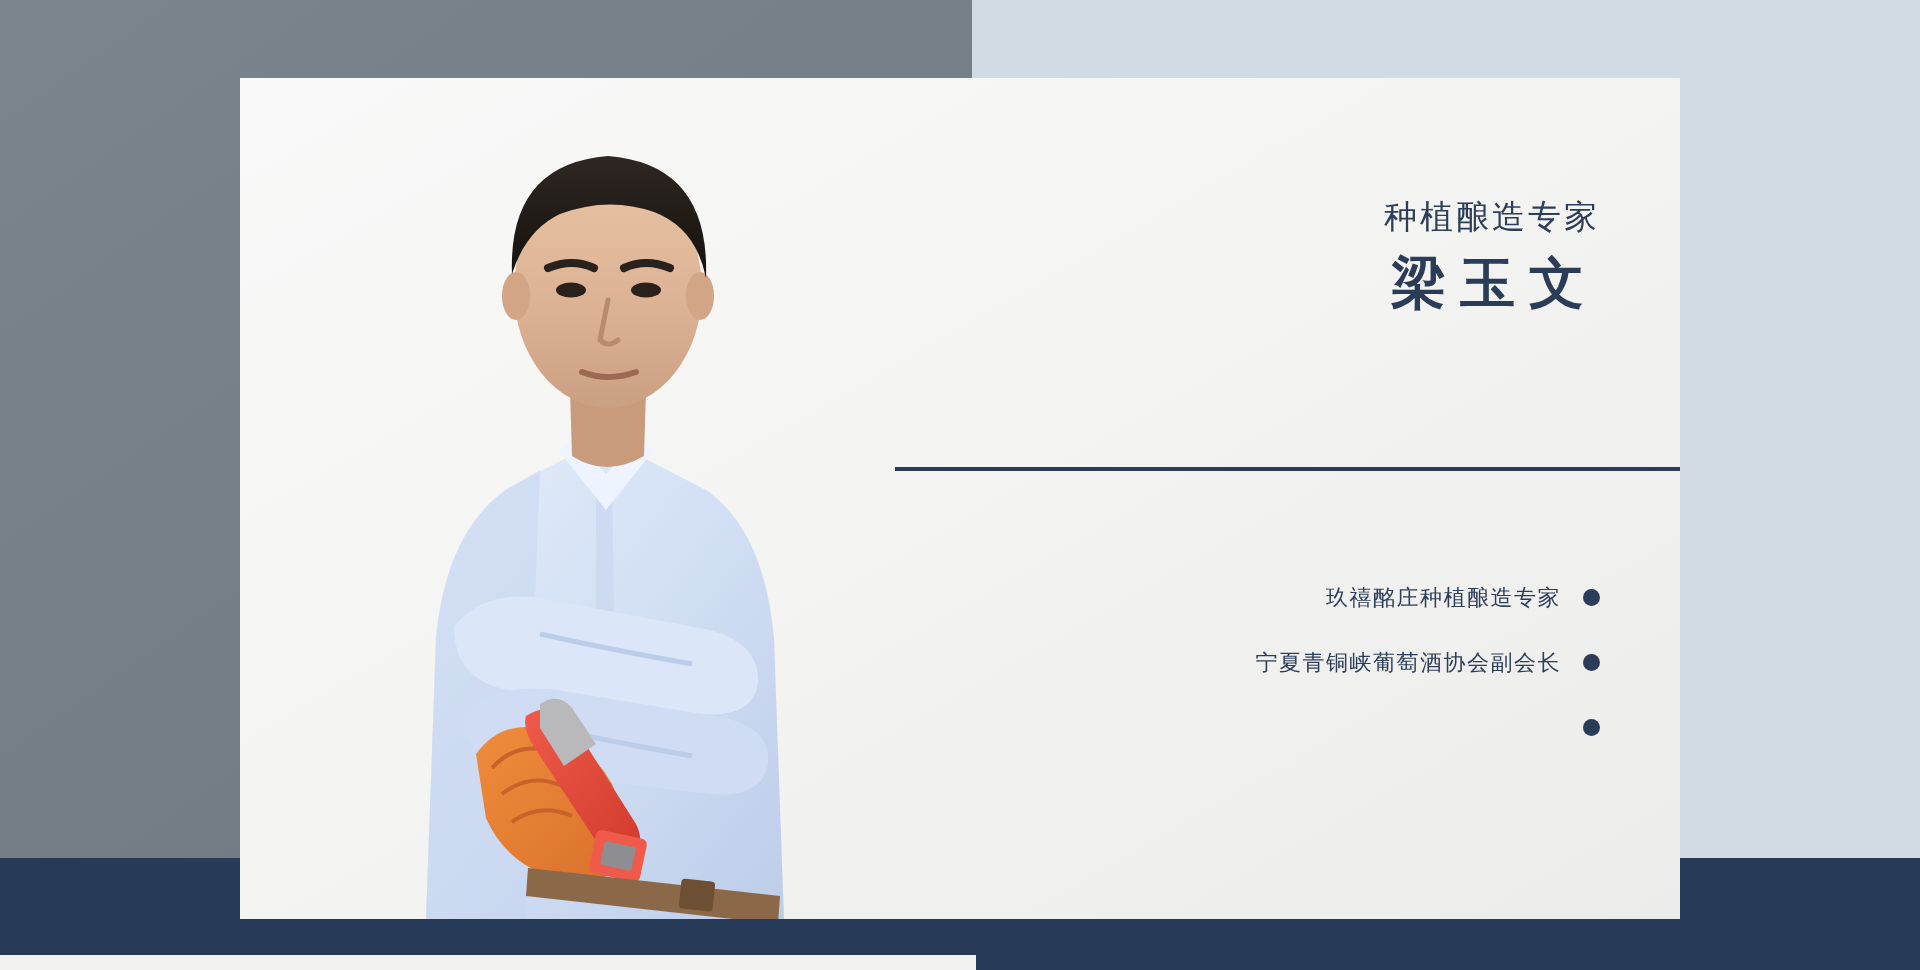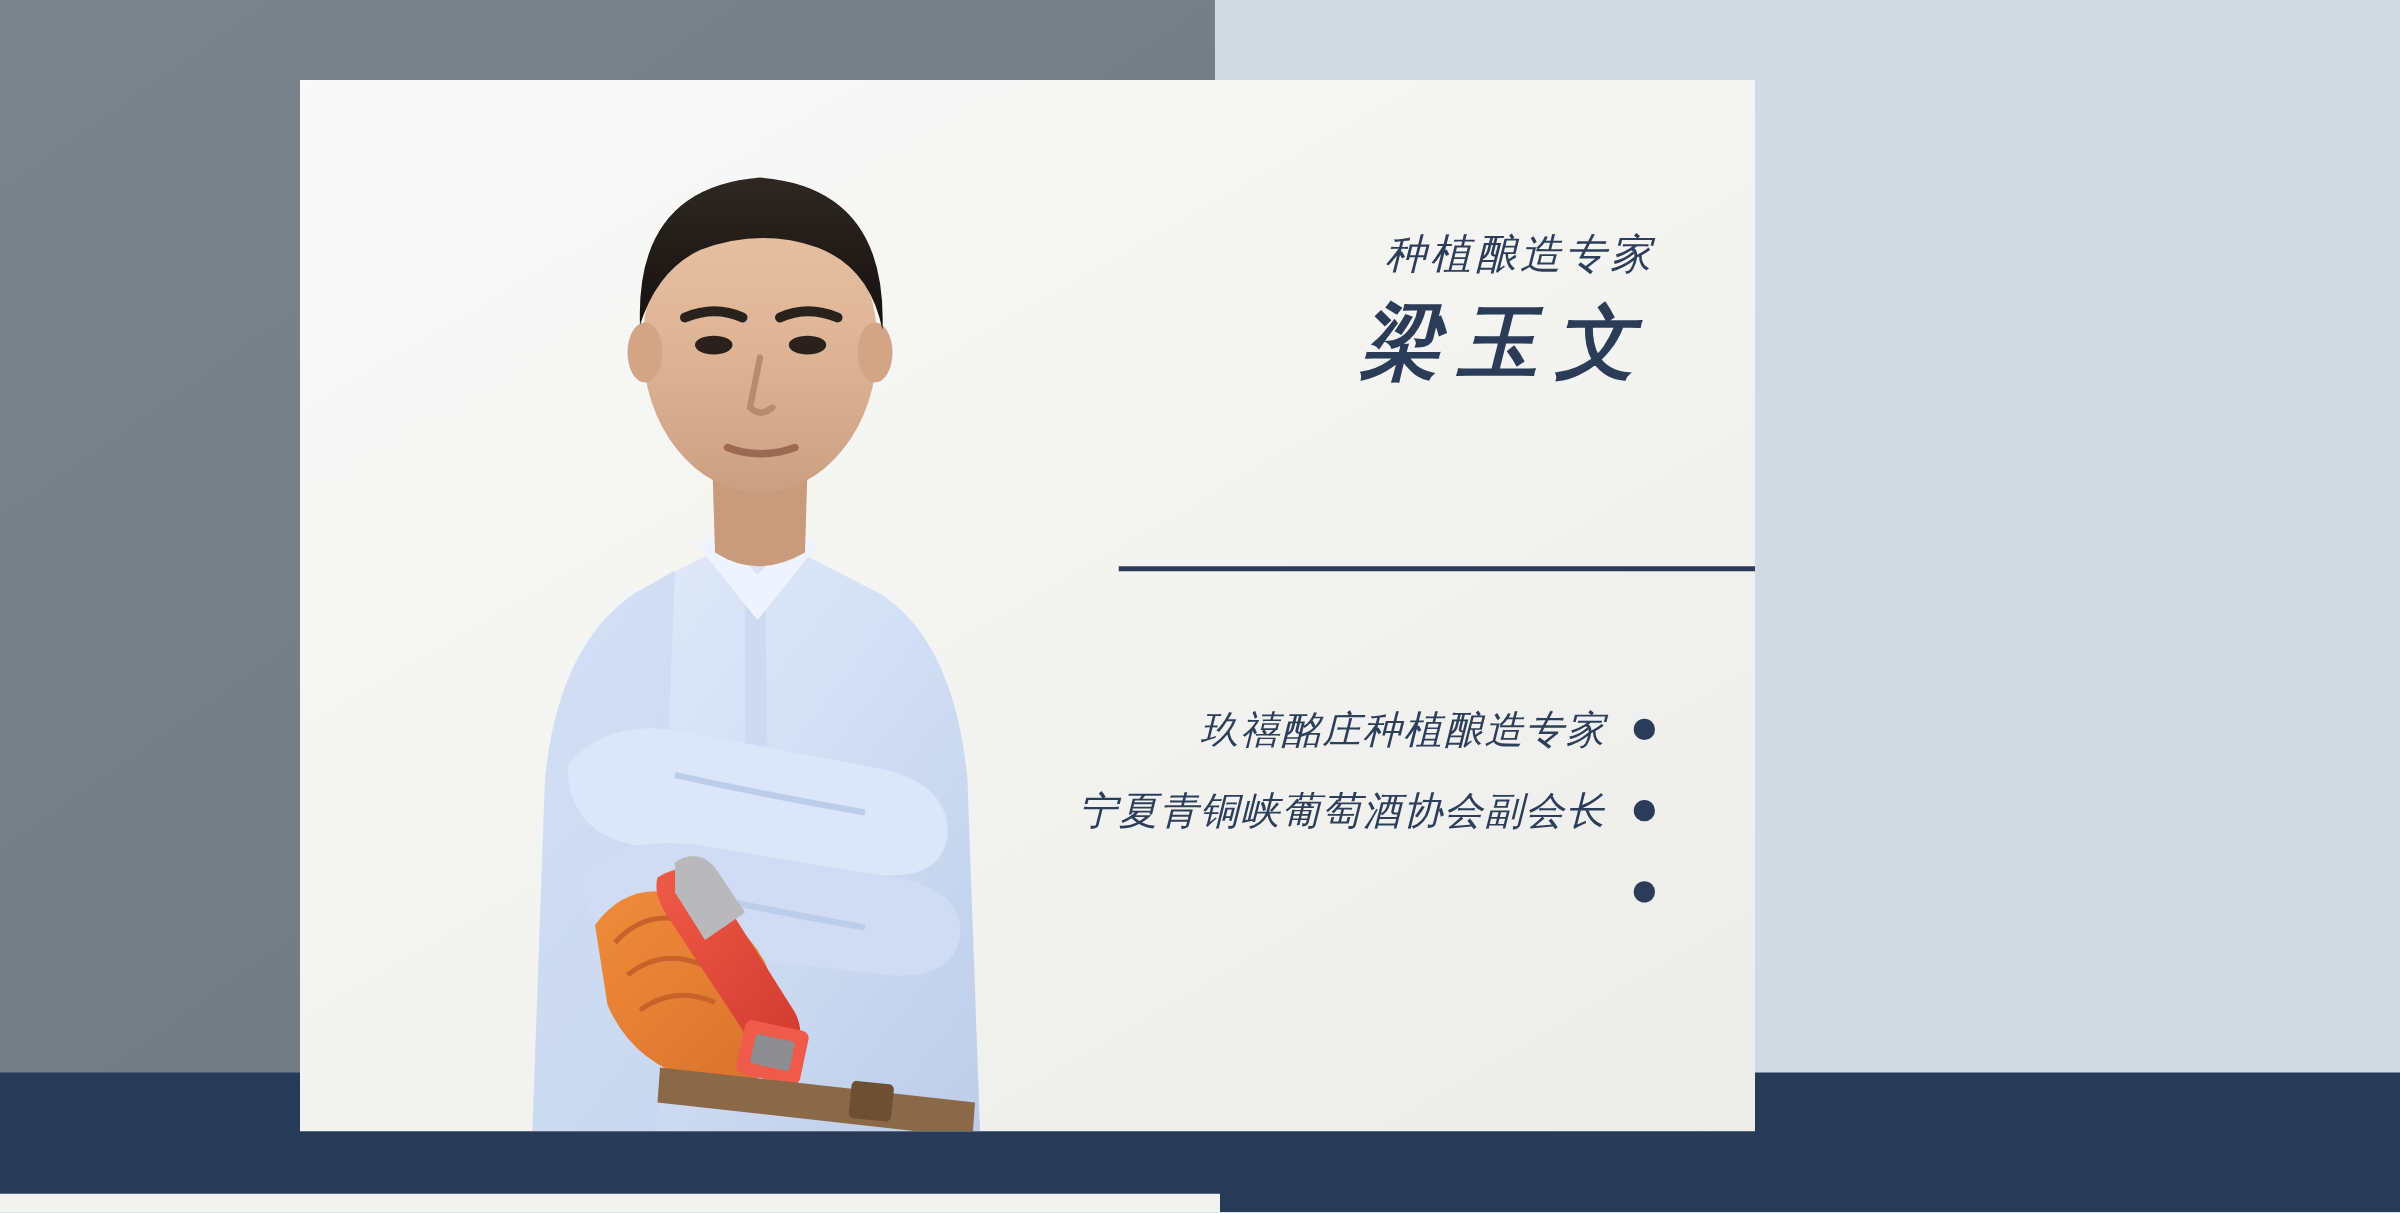--- a/index.html
+++ b/index.html
@@ -48,26 +48,25 @@
     top: 955px;
     width: 976px;
     height: 15px;
     background: #f2f2f0;
   }
 
   
   .card {
     position: absolute;
     left: 240px;
-    top: 64px;
-    width: 1164px;
+    top: 78px;
+    width: 1440px;
     height: 841px;
     background: linear-gradient(150deg, #f9f9f9 0%, #f4f4f2 45%, #ececeb 100%);
     overflow: hidden;
-    font-style: italic;
   }
 
   
   .portrait {
     position: absolute;
     left: 0px;
     bottom: 0;
     width: 640px;
     height: 841px;
   }
@@ -86,21 +85,21 @@
     font-size: 33px;
     line-height: 1;
     color: #2c3e5a;
     letter-spacing: 3px;
     font-weight: 400;
     white-space: nowrap;
   }
   .name {
     margin-top: 22px;
     font-family: "Liberation Serif", "DejaVu Serif", serif;
-    font-size: 64px;
+    font-size: 55px;
     line-height: 1.05;
     color: #2b3c58;
     letter-spacing: 14px;
     font-weight: 700;
     white-space: nowrap;
     padding-right: 2px;
   }
 
   
   .divider-wrap {
@@ -130,21 +129,21 @@
     padding: 0;
   }
   .cred-item {
     display: flex;
     align-items: center;
     justify-content: flex-end;
     height: 65px;
     white-space: nowrap;
   }
   .cred-label {
-    font-size: 31px;
+    font-size: 22px;
     color: #2c3e5a;
     letter-spacing: 1.5px;
     line-height: 1;
   }
   .cred-dot {
     flex: none;
     width: 17px;
     height: 17px;
     border-radius: 50%;
     background: #2b3c58;

